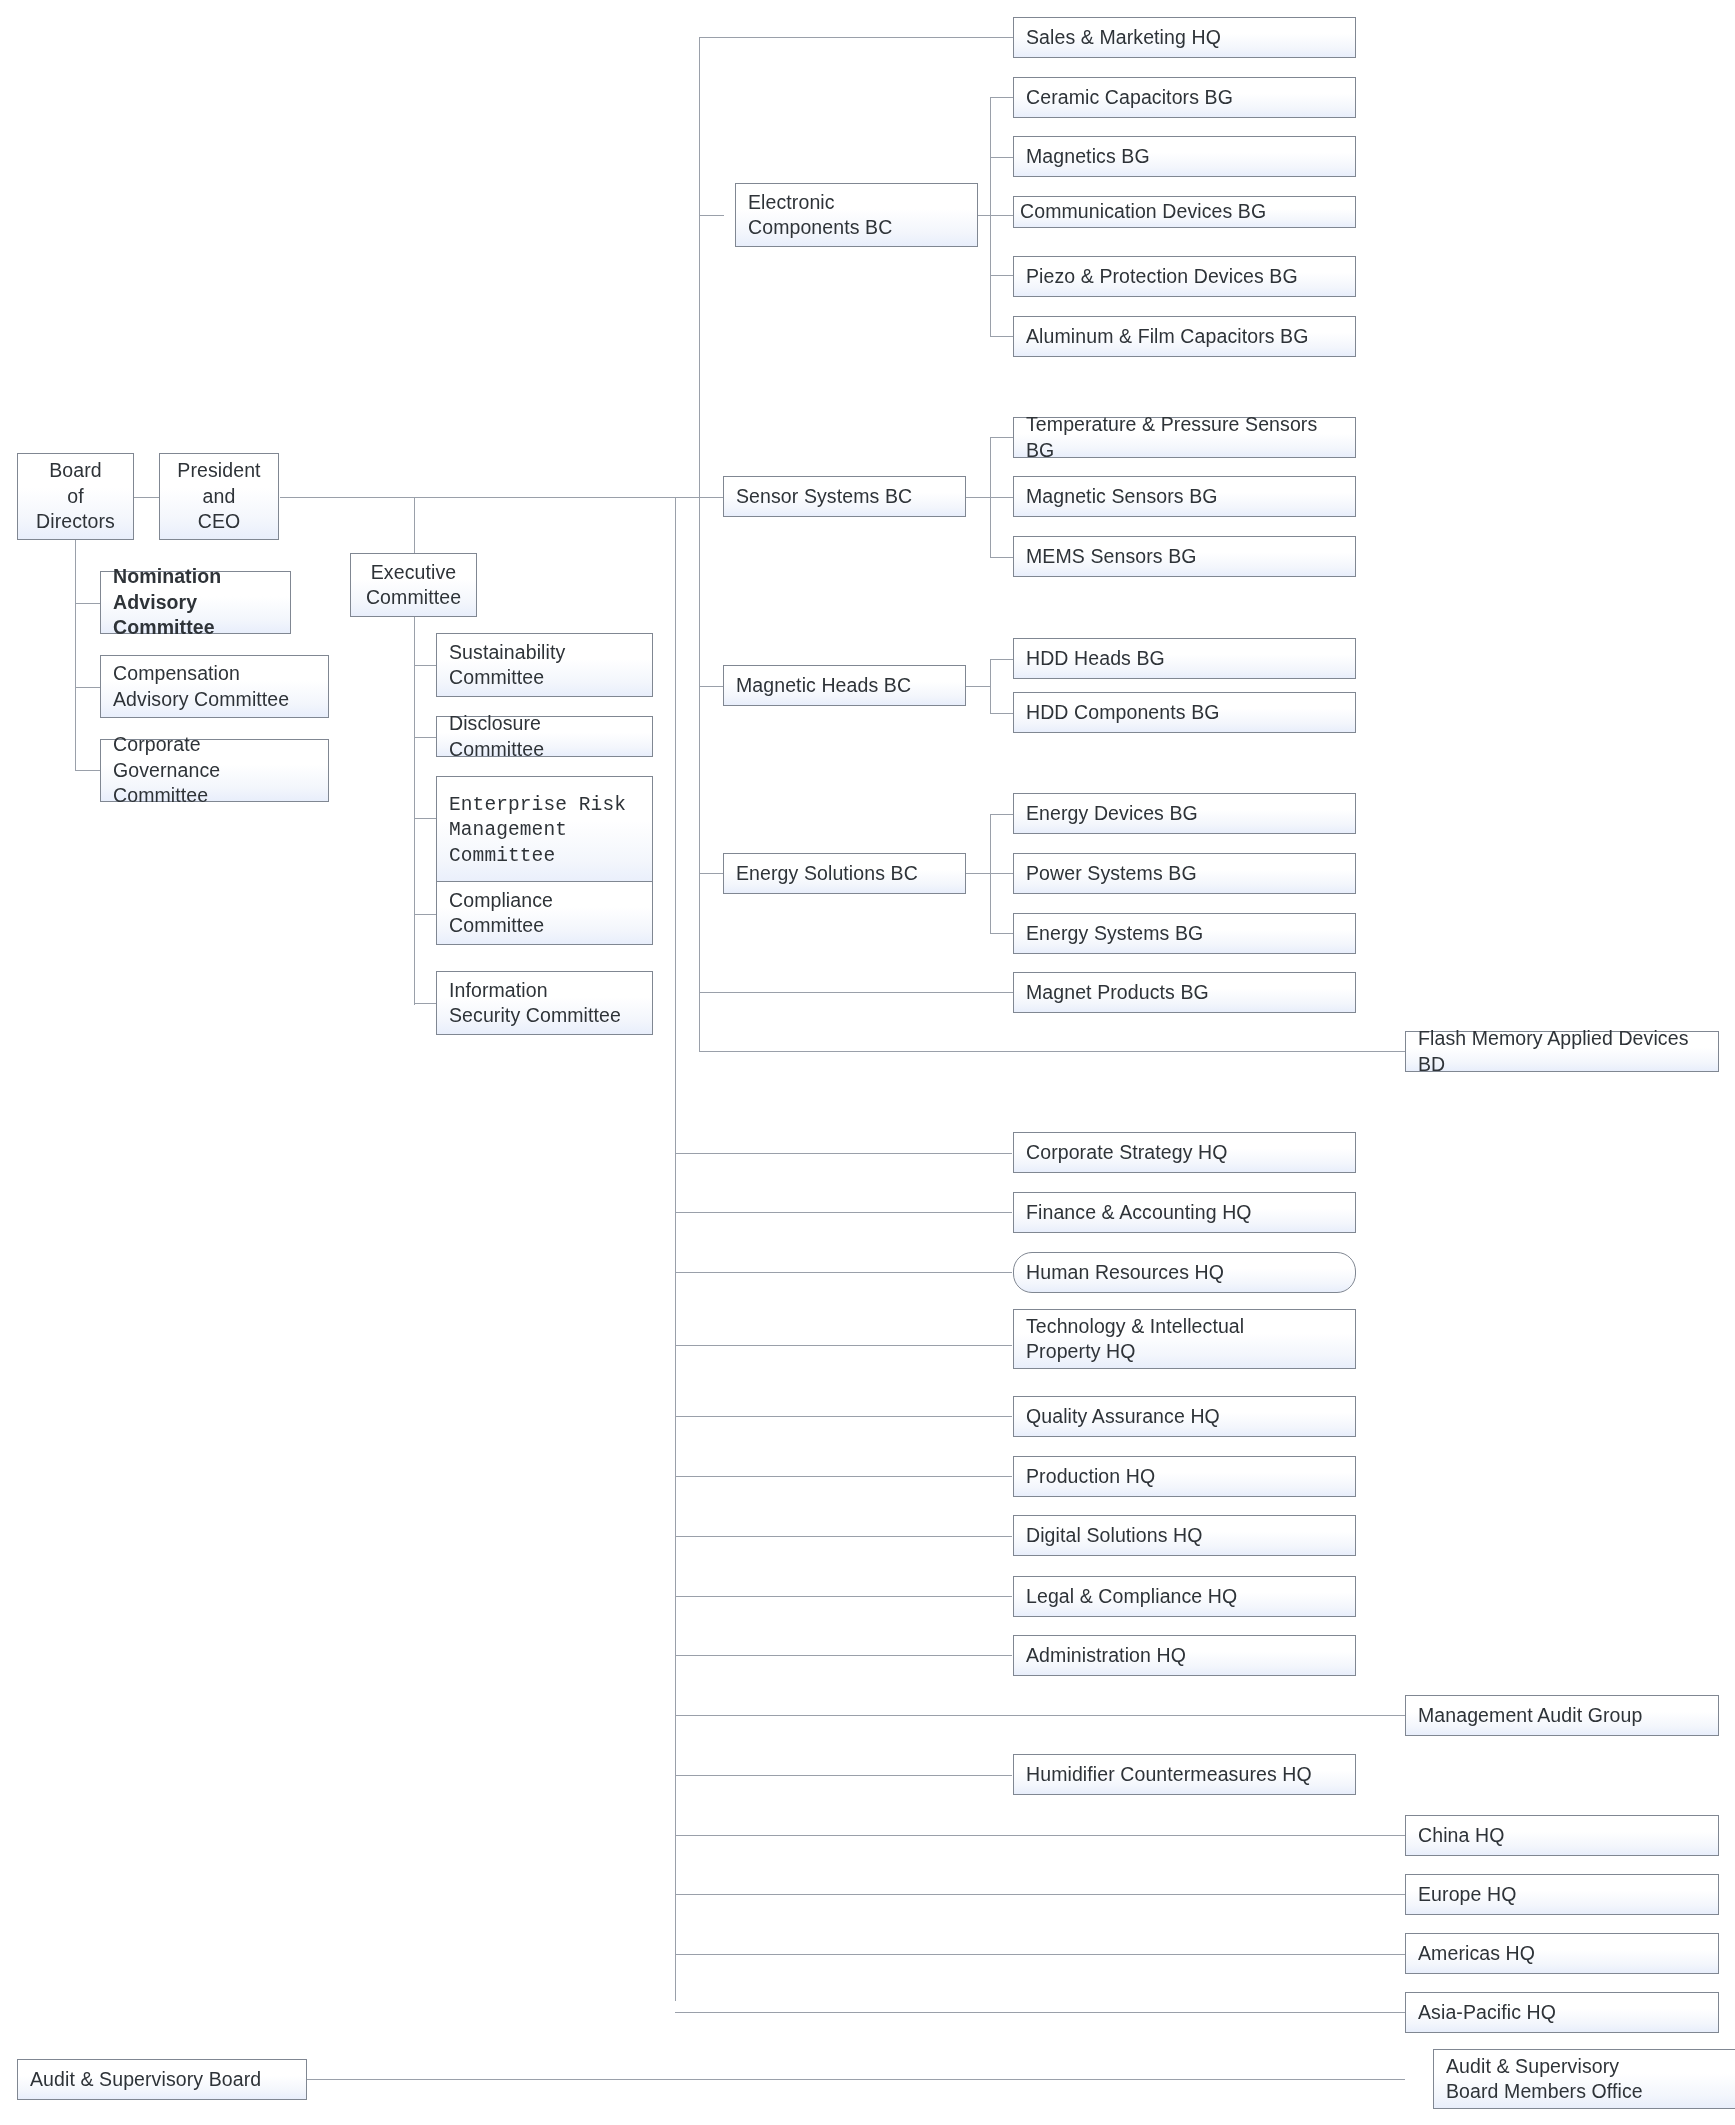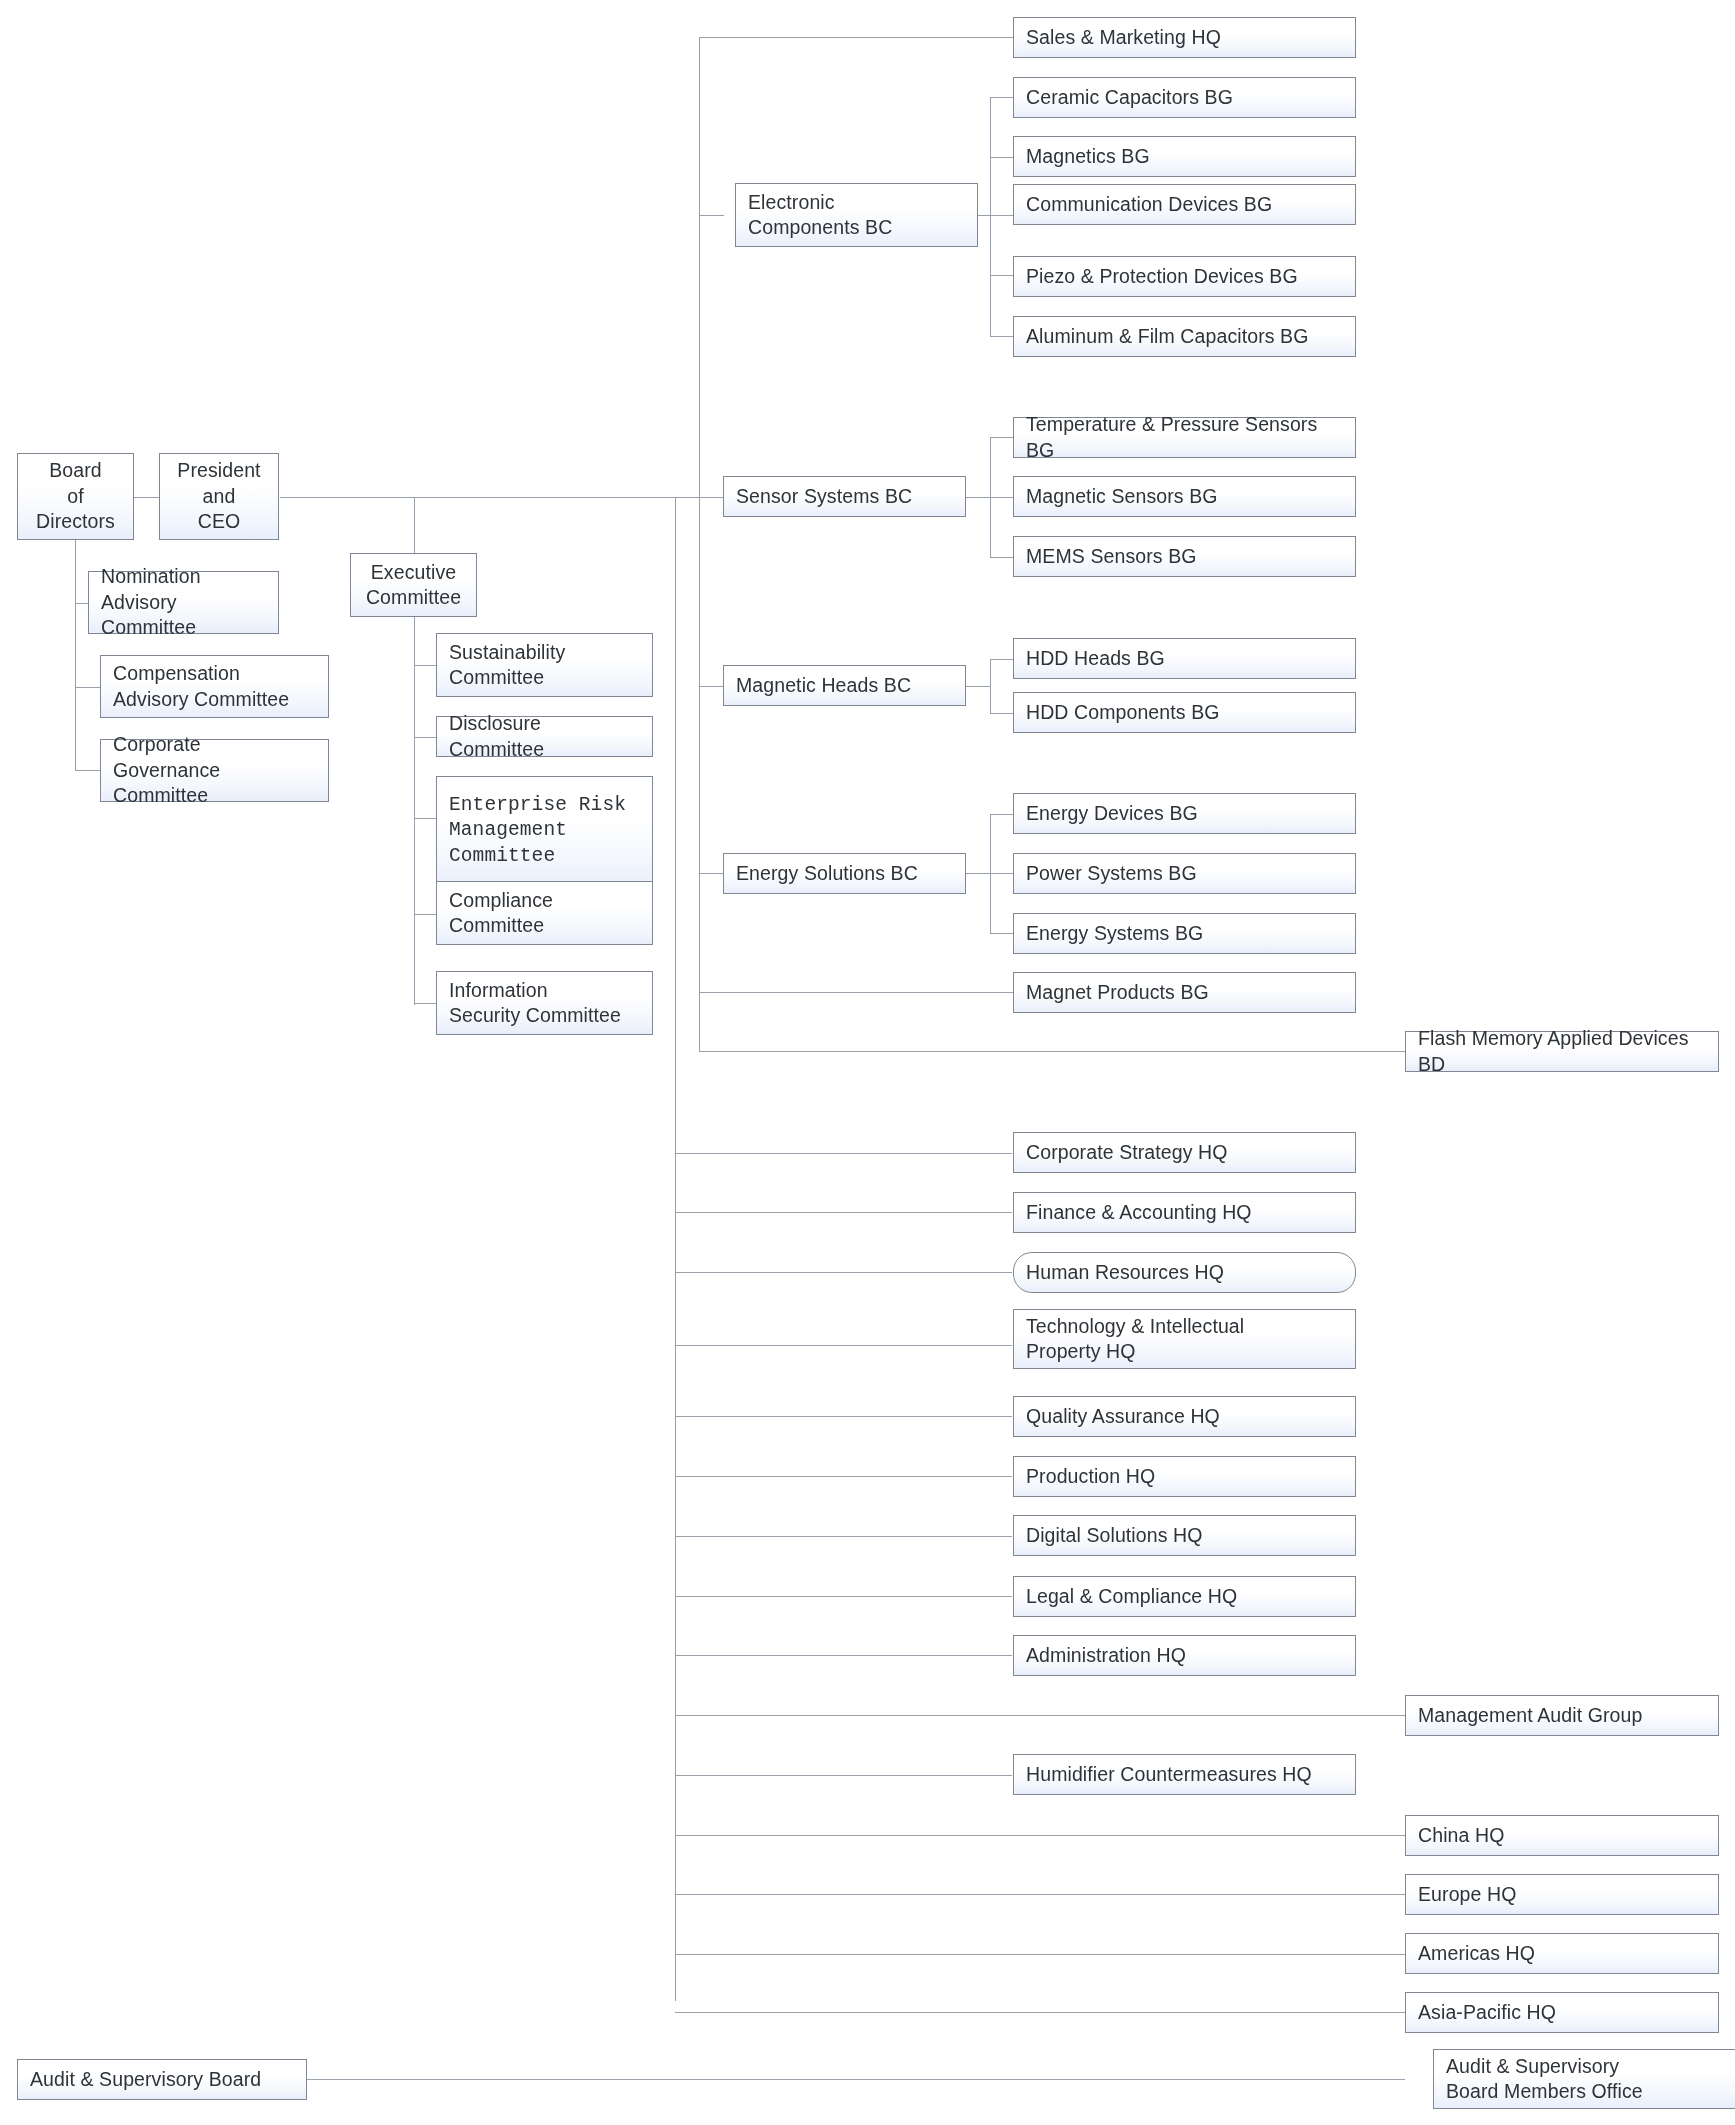--- a/index.html
+++ b/index.html
@@ -128,21 +128,21 @@
   <div class="ln lnh" style="left:267px; top:2079px; width:1138px;"></div>
 
   <div class="node center" style="left:17px; top:453px; width:117px; height:87px;">Board
 of
 Directors</div>
 
   <div class="node center" style="left:159px; top:453px; width:120px; height:87px;">President
 and
 CEO</div>
 
-  <div class="node" style="left:88px; top:571px; width:191px; height:63px;">Nomination
+  <div class="node" style="left:100px; top:571px; width:191px; height:63px;font-weight:bold;">Nomination
 Advisory Committee</div>
 
   <div class="node" style="left:100px; top:655px; width:229px; height:63px;">Compensation
 Advisory Committee</div>
 
   <div class="node" style="left:100px; top:739px; width:229px; height:63px;">Corporate
 Governance Committee</div>
 
   <div class="node center" style="left:350px; top:553px; width:127px; height:64px;">Executive
 Committee</div>
@@ -162,21 +162,21 @@
   <div class="node" style="left:436px; top:971px; width:217px; height:64px;">Information
 Security Committee</div>
 
   <div class="node" style="left:1013px; top:17px; width:343px; height:41px;">Sales &amp; Marketing HQ</div>
 
   <div class="node" style="left:723px; top:183px; width:243px; height:64px;margin-left:12px;">Electronic
 Components BC</div>
 
   <div class="node" style="left:1013px; top:77px; width:343px; height:41px;">Ceramic Capacitors BG</div>
   <div class="node" style="left:1013px; top:136px; width:343px; height:41px;">Magnetics BG</div>
-  <div class="node" style="left:1013px; top:184px; width:343px; height:41px;">Communication Devices BG</div>
+  <div class="node" style="left:1013px; top:196px; width:343px; height:32px;padding-left:6px;">Communication Devices BG</div>
   <div class="node" style="left:1013px; top:256px; width:343px; height:41px;">Piezo &amp; Protection Devices BG</div>
   <div class="node" style="left:1013px; top:316px; width:343px; height:41px;">Aluminum &amp; Film Capacitors BG</div>
 
   <div class="node" style="left:723px; top:476px; width:243px; height:41px;">Sensor Systems BC</div>
 
   <div class="node" style="left:1013px; top:417px; width:343px; height:41px;">Temperature &amp; Pressure Sensors BG</div>
   <div class="node" style="left:1013px; top:476px; width:343px; height:41px;">Magnetic Sensors BG</div>
   <div class="node" style="left:1013px; top:536px; width:343px; height:41px;">MEMS Sensors BG</div>
 
   <div class="node" style="left:723px; top:665px; width:243px; height:41px;">Magnetic Heads BC</div>

